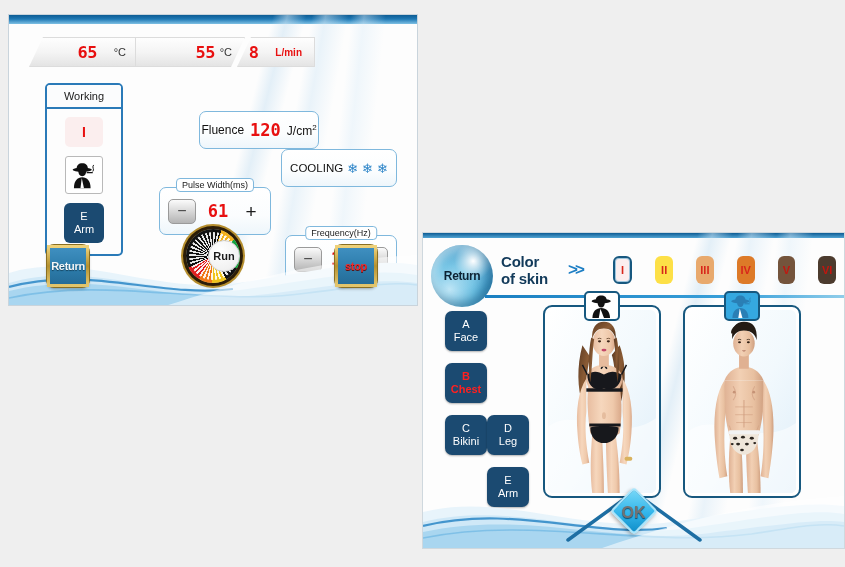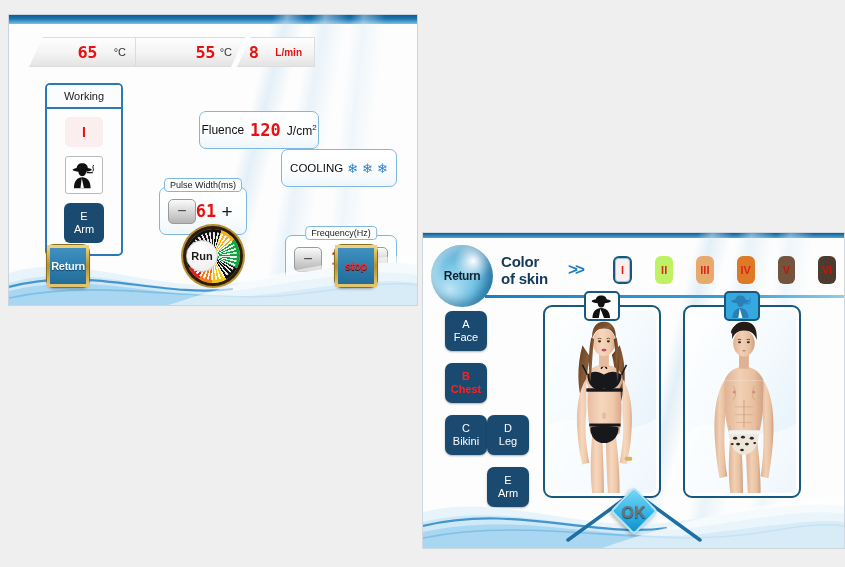--- a/index.html
+++ b/index.html
@@ -88,21 +88,21 @@
   .card {
     position:absolute; border:1px solid #7fb8dd; border-radius:7px;
     background: linear-gradient(180deg,#ffffff 0%,#fbfdfe 60%,#eef6fb 100%);
   }
   #fluence-card { left:148px; top:96px; width:120px; height:38px;
     display:flex; align-items:center; justify-content:center; gap:6px; font-size:12px; color:#111;margin-left:42px; }
   #cooling-card { left:272px; top:96px; width:116px; height:38px;
     display:flex; align-items:center; justify-content:center; gap:4px; font-size:11.5px; color:#111;margin-top:38px; }
   .snow { color:#2f86c9; font-size:13px; }
 
-  #pw-card { left:150px; top:172px; width:88px; height:48px; }
+  #pw-card { left:150px; top:172px; width:112px; height:48px; }
   #fr-card { left:276px; top:172px; width:112px; height:48px;margin-top:48px; }
   .card-legend {
     position:absolute; top:-10px; left:50%; transform:translateX(-50%);
     background:#fff; border:1px solid #7fb8dd; border-radius:4px;
     font-size:9px; color:#222; padding:1px 5px; white-space:nowrap;
   }
   .stepper { height:100%; display:flex; align-items:center; justify-content:space-between; padding:0 8px; }
   .sbtn {
     width:28px; height:25px; border-radius:5px;
     background: linear-gradient(180deg,#fbfbfb 0%,#d9d9d9 48%,#b4b4b4 100%);
@@ -130,21 +130,21 @@
   #return-btn-left { left:38px; bottom:18px; color:#f2f6f8; text-shadow:0 1px 1px #14435f;}
   #stop-btn { right:40px; bottom:18px; color:#ef2a2a; text-shadow:0 1px 0 #5b1010;}
 
   #run-dial {
     position:absolute; left:50%; transform:translateX(-50%); bottom:22px;
     width:54px; height:54px; border-radius:50%;
     background: conic-gradient(#0e0e0e 0deg 18deg, #f2b01c 18deg 52deg, #14a340 52deg 118deg,
                 #111 118deg 150deg, #f0c41b 150deg 182deg, #ef7a18 182deg 212deg,
                 #e02020 212deg 244deg, #111 244deg 300deg, #141414 300deg 360deg);
     box-shadow: 0 0 0 3px #2b1d08, 0 0 0 5px #b58e2e, 0 2px 4px rgba(0,0,0,.45);
-    display:flex; align-items:center; justify-content:flex-start;
+    display:flex; align-items:center; justify-content:flex-end;
   }
   #run-dial::before{
     content:""; position:absolute; inset:3px; border-radius:50%;
     background: repeating-conic-gradient(#fff 0deg 5deg, transparent 5deg 10deg);
     opacity:.9; pointer-events:none;
   }
   #run-label {
     position:relative; z-index:2;
     width:32px; height:32px; border-radius:50%;
     background: radial-gradient(circle at 38% 32%, #ffffff 0%, #f1f1f1 70%, #d9d9d9 100%);
@@ -343,21 +343,21 @@
     <div id="return-globe">
       <span id="return-globe-label">Return</span>
     </div>
 
     <div id="skin-header">
       <span id="skin-title">Color of skin</span>
       <span id="skin-arrows">&gt;&gt;</span>
       <div class="tone sel" style="background:#fbeeee;">
         <span>I</span>
         </div>
-      <div class="tone" style="background:#bef264;">
+      <div class="tone" style="background:#fde047;">
         <span>II</span>
         </div>
       <div class="tone" style="background:#e8a96d;">
         <span>III</span>
         </div>
       <div class="tone" style="background:#dd7a28;">
         <span>IV</span>
         </div>
       <div class="tone dark-label" style="background:#74543c;">
         <span>V</span>

